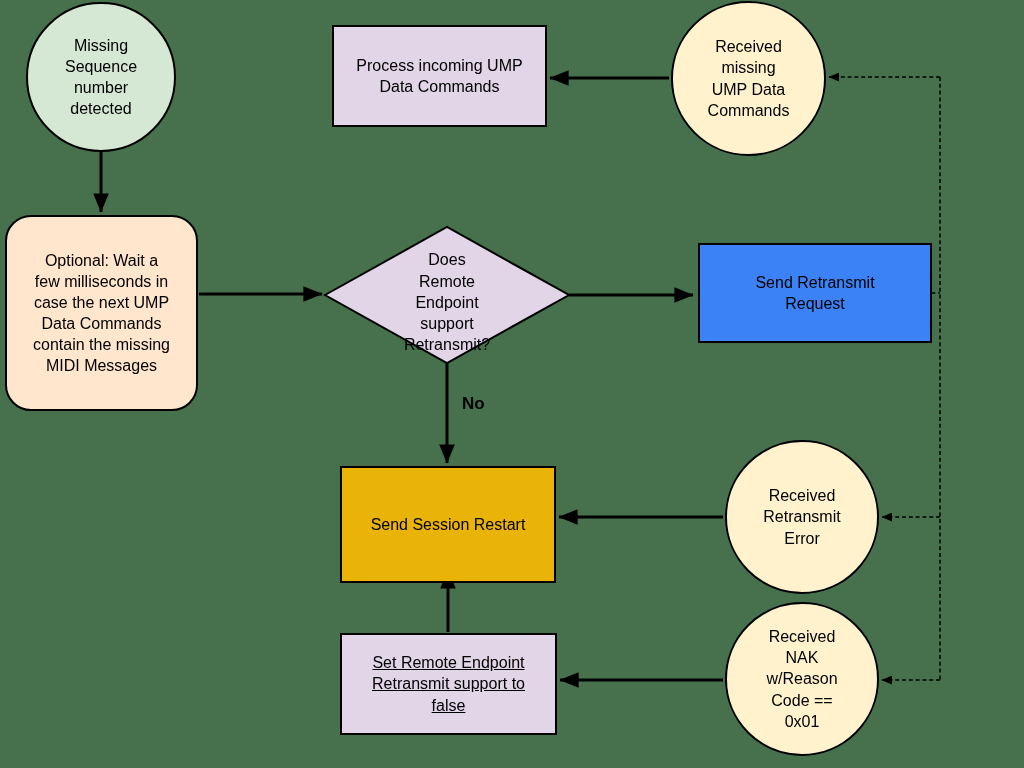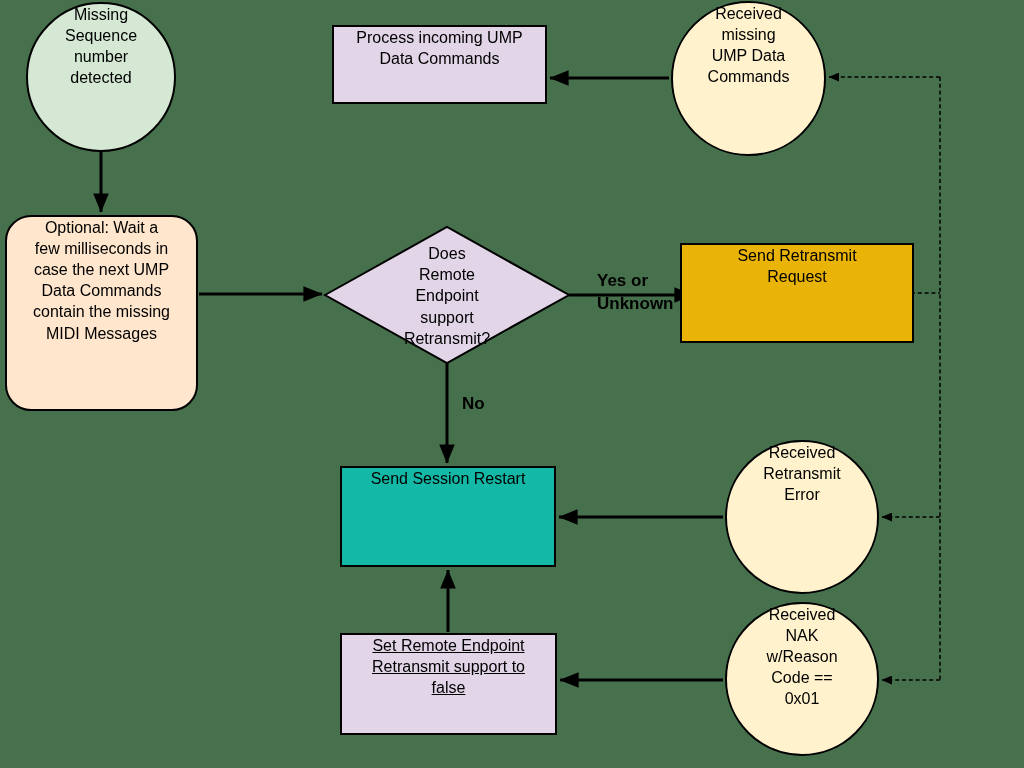--- a/index.html
+++ b/index.html
@@ -17,37 +17,37 @@
   .edges {
     position: absolute;
     left: 0; top: 0;
     width: 1024px; height: 768px;
   }
   .node {
     position: absolute;
     box-sizing: border-box;
     border: 2px solid #000;
     display: flex;
-    align-items: flex-start;
+    align-items: center;
     justify-content: center;
     text-align: center;
     color: #000;
     font-size: 16px;
     line-height: 1.32;
   }
   .node .lbl { white-space: pre-line; }
   .circle { border-radius: 50%; }
   .rounded { border-radius: 26px; }
   .diamond-label {
     position: absolute;
     box-sizing: border-box;
     border: none;
     background: transparent !important;
     display: flex;
-    align-items: center;
+    align-items: flex-end;
     justify-content: center;
     text-align: center;
     color: #000;
     font-size: 16px;
     line-height: 1.32;
   }
   .diamond-label .lbl { white-space: pre-line; }
   .edge-label {
     position: absolute;
     color: #000;
@@ -90,21 +90,21 @@
     <path d="M940,680 H882" stroke="#000" stroke-width="1.5" fill="none" stroke-dasharray="4,2.8" marker-end="url(#ahd)"></path>
   </svg>
 
   <div class="node circle" style="left: 26px; top: 2px; width: 150px; height: 150px; background-color: rgb(213, 232, 212);">
     <span class="lbl">Missing
 Sequence
 number
 detected</span>
   </div>
 
-  <div class="node" style="left: 332px; top: 25px; width: 215px; height: 79px; background-color: rgb(225, 213, 231);">
+  <div class="node" style="left: 332px; top: 25px; width: 215px; height: 102px; background-color: rgb(225, 213, 231);">
     <span class="lbl">Process incoming UMP
 Data Commands</span>
   </div>
 
   <div class="node circle" style="left: 671px; top: 1px; width: 155px; height: 155px; background-color: rgb(255, 242, 204);">
     <span class="lbl">Received
 missing
 UMP Data
 Commands</span>
   </div>
@@ -119,26 +119,26 @@
   </div>
 
   <div class="diamond-label" style="left:357px; top:237px; width:180px; height:118px;">
     <span class="lbl">Does
 Remote
 Endpoint
 support
 Retransmit?</span>
   </div>
 
-  <div class="node" style="left: 680px; top: 243px; width: 234px; height: 100px; background-color: #eab308;">
+  <div class="node" style="left: 698px; top: 243px; width: 234px; height: 100px; background-color: #3b82f6;">
     <span class="lbl">Send Retransmit
 Request</span>
   </div>
 
-  <div class="node" style="left: 340px; top: 466px; width: 216px; height: 101px; background-color: #14b8a6;">
+  <div class="node" style="left: 340px; top: 466px; width: 216px; height: 117px; background-color: #eab308;">
     <span class="lbl">Send Session Restart</span>
   </div>
 
   <div class="node circle" style="left: 725px; top: 440px; width: 154px; height: 154px; background-color: rgb(255, 242, 204);">
     <span class="lbl">Received
 Retransmit
 Error</span>
   </div>
 
   <div class="node" style="left: 340px; top: 633px; width: 217px; height: 102px; background-color: rgb(225, 213, 231); text-decoration: underline;">
@@ -148,18 +148,16 @@
   </div>
 
   <div class="node circle" style="left: 725px; top: 602px; width: 154px; height: 154px; background-color: rgb(255, 242, 204);">
     <span class="lbl">Received
 NAK
 w/Reason
 Code ==
 0x01</span>
   </div>
 
-  <div class="edge-label" style="left:597px; top:269px;">Yes or
-Unknown</div>
 
   <div class="edge-label" style="left:462px; top:392px;">No</div>
 
 </div>
 
 </body></html>

